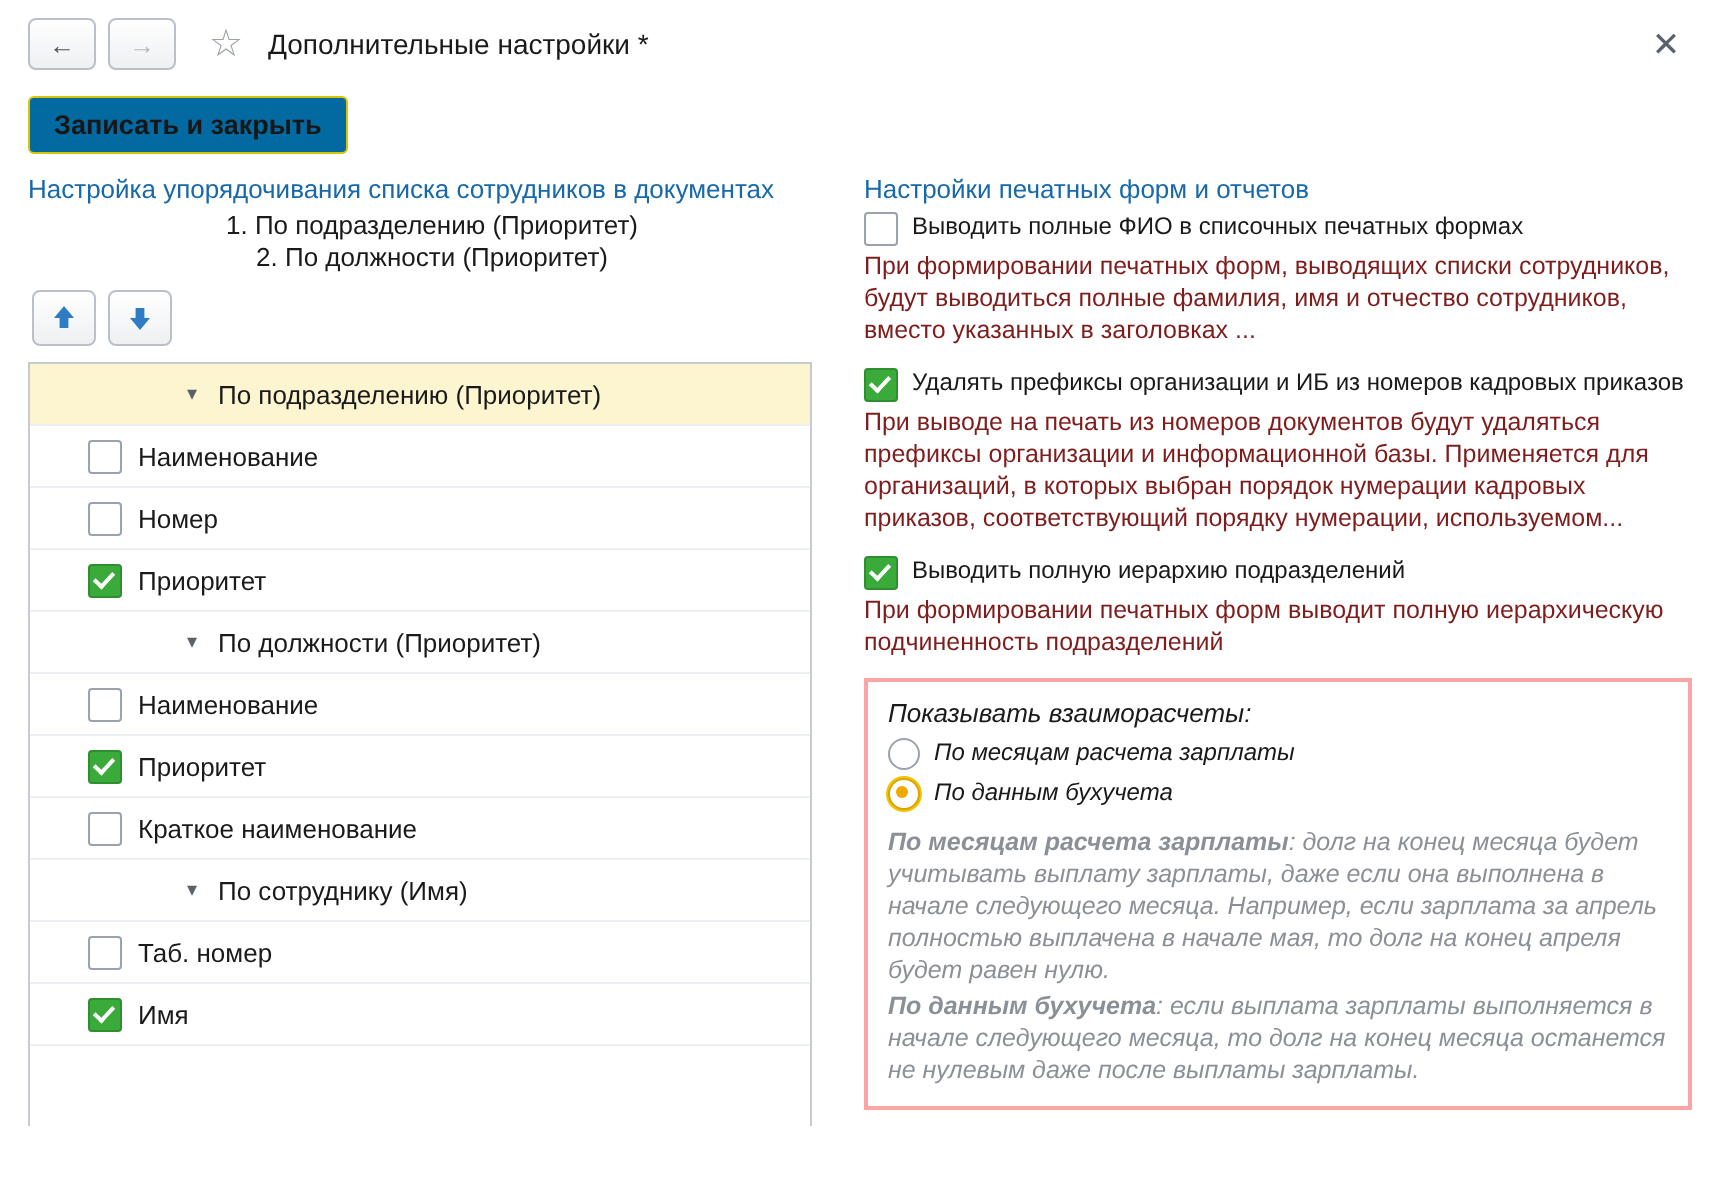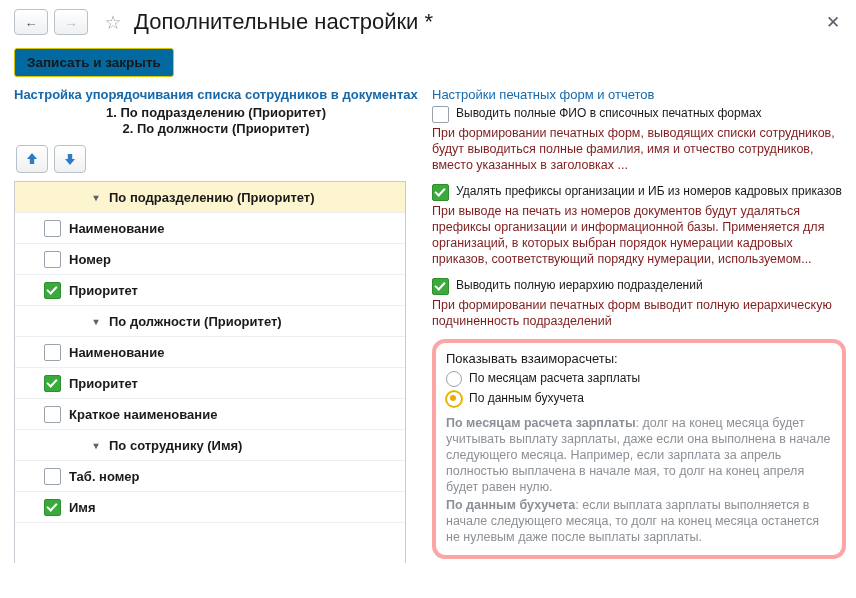--- a/index.html
+++ b/index.html
@@ -46,21 +46,21 @@
     margin-left: 6px;
     margin-right: 8px;
     display: flex;
     align-items: center;
     justify-content: center;
     color: #9aa1a8;
     font-size: 19px;
     cursor: pointer;
   }
   .win-title {
-    font-size: 22px;
+    font-size: 14px;
     color: #1a1a1a;
     white-space: nowrap;
   }
   .close-btn {
     margin-left: auto;
     width: 26px;
     height: 26px;
     display: flex;
     align-items: center;
     justify-content: center;
@@ -84,21 +84,21 @@
     color: #171717;
     cursor: pointer;
   }
 
   
   .columns {
     display: flex;
     padding: 0 10px 0 14px;
     box-sizing: border-box;
   }
-  .col-left { width: 404px; flex: none; font-weight: bold; }
+  .col-left { width: 404px; flex: none; }
   .col-right { flex: 1; padding-left: 14px; }
 
   .section-title {
     color: #1769aa;
     font-size: 13px;
     margin-bottom: 3px;
   }
   .order-list {
     line-height: 16px;
     font-size: 13px;
@@ -222,25 +222,26 @@
   .cb-label { font-size: 12px; line-height: 17px; }
   .hint {
     color: #7f1d1d;
     font-size: 12.5px;
     line-height: 16px;
     margin: 2px 0 10px 0;
   }
 
   
   .red-box {
-    border: 4px solid #fca5a5;
-    border-radius: 13px;
+    border: 2px solid #fca5a5;
+    border-radius: 0;
     padding: 8px 10px 10px 10px;
     margin-top: 6px;
     box-sizing: border-box;
+    font-style: italic;
   }
   .rb-title { font-size: 13px; margin-bottom: 4px; }
   .radio-line {
     display: flex;
     align-items: center;
     margin-bottom: 3px;
   }
   .radio {
     width: 14px;
     height: 14px;

